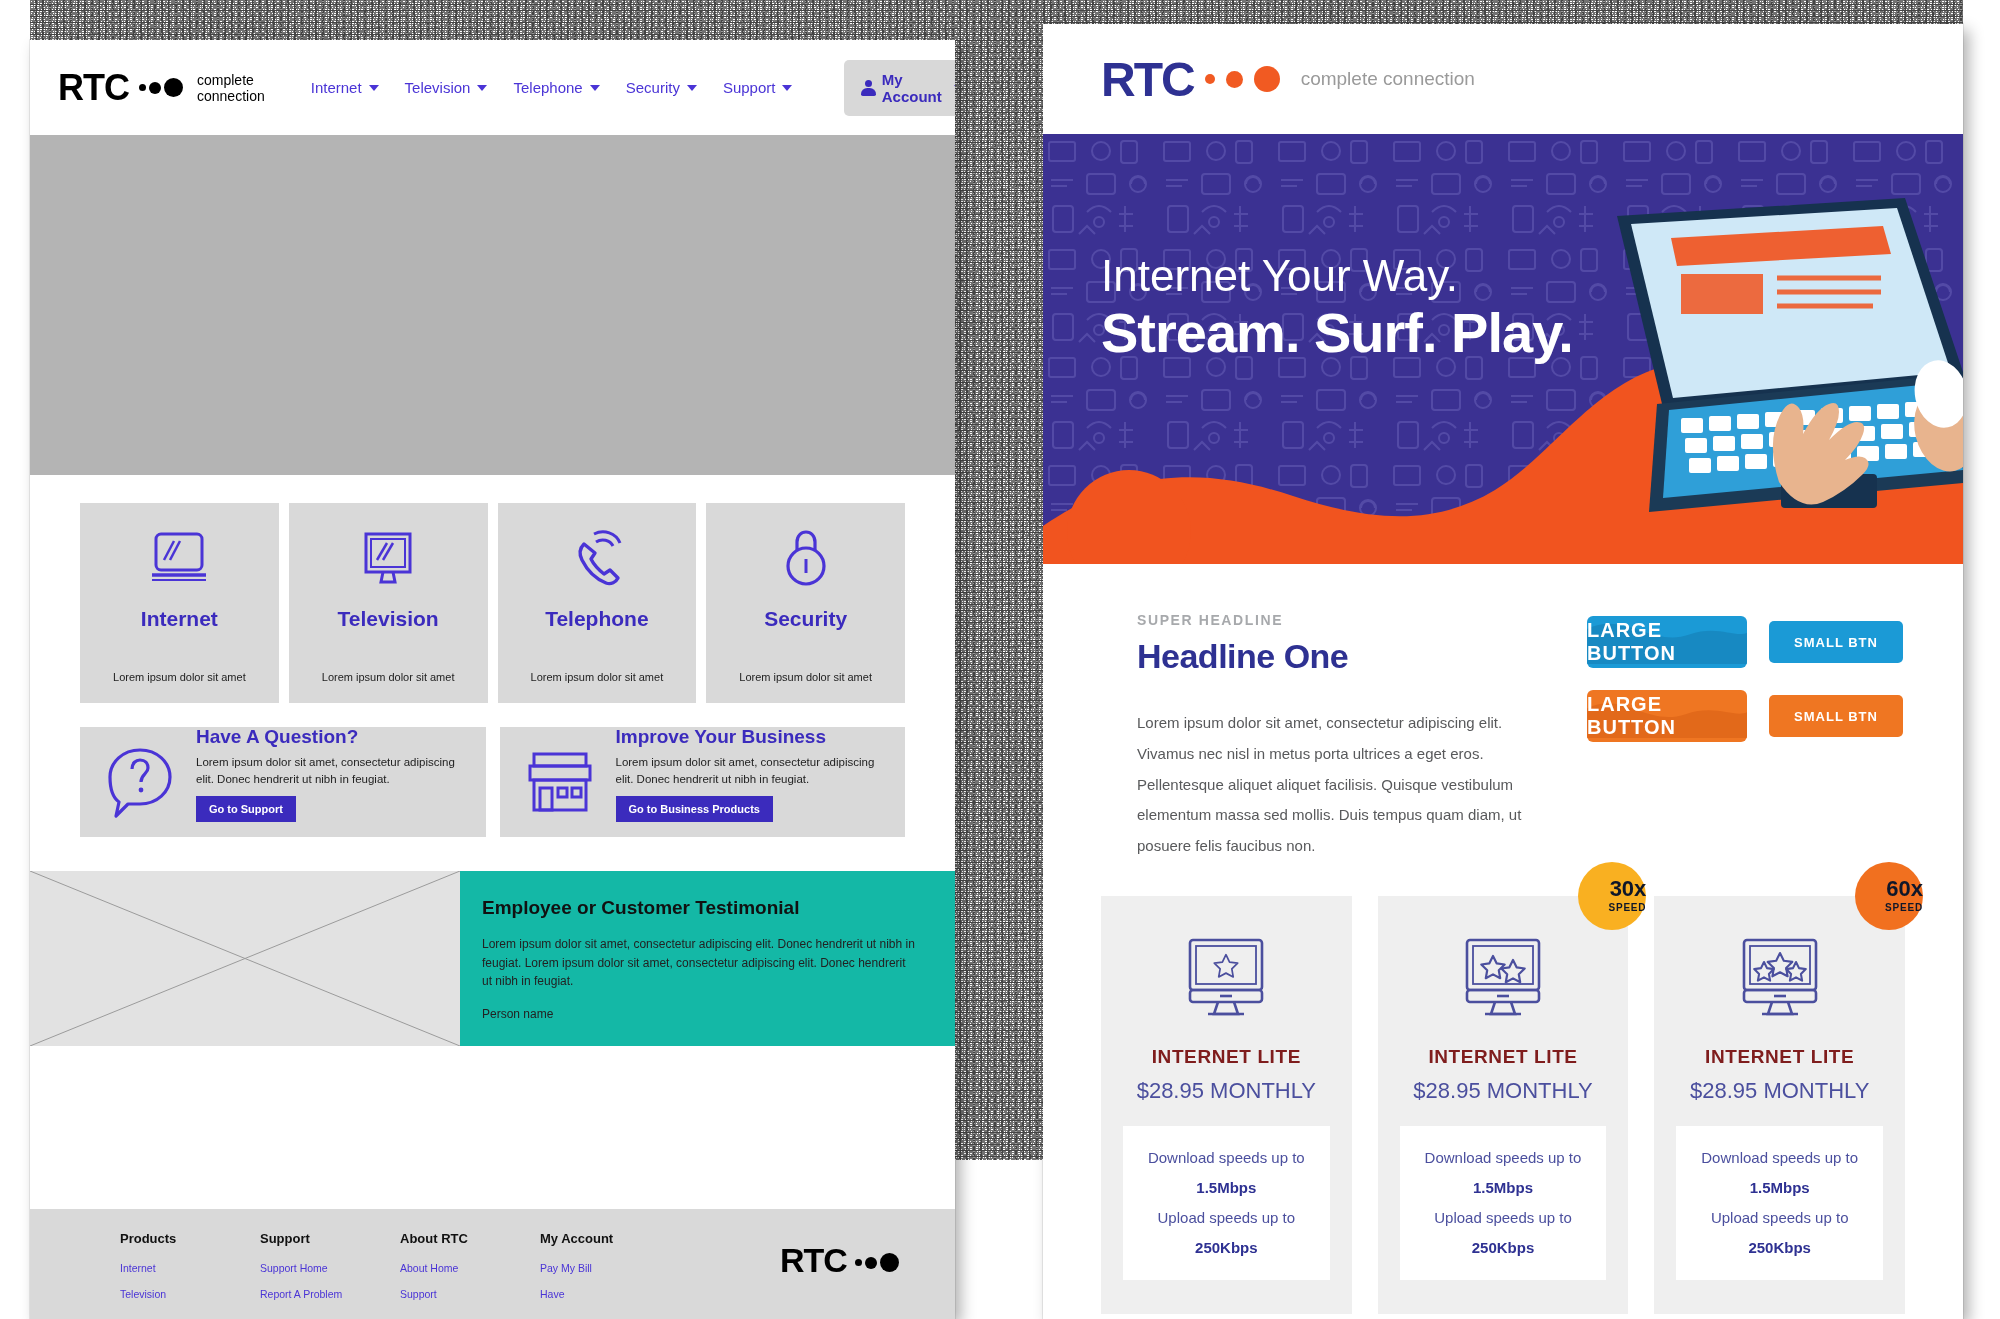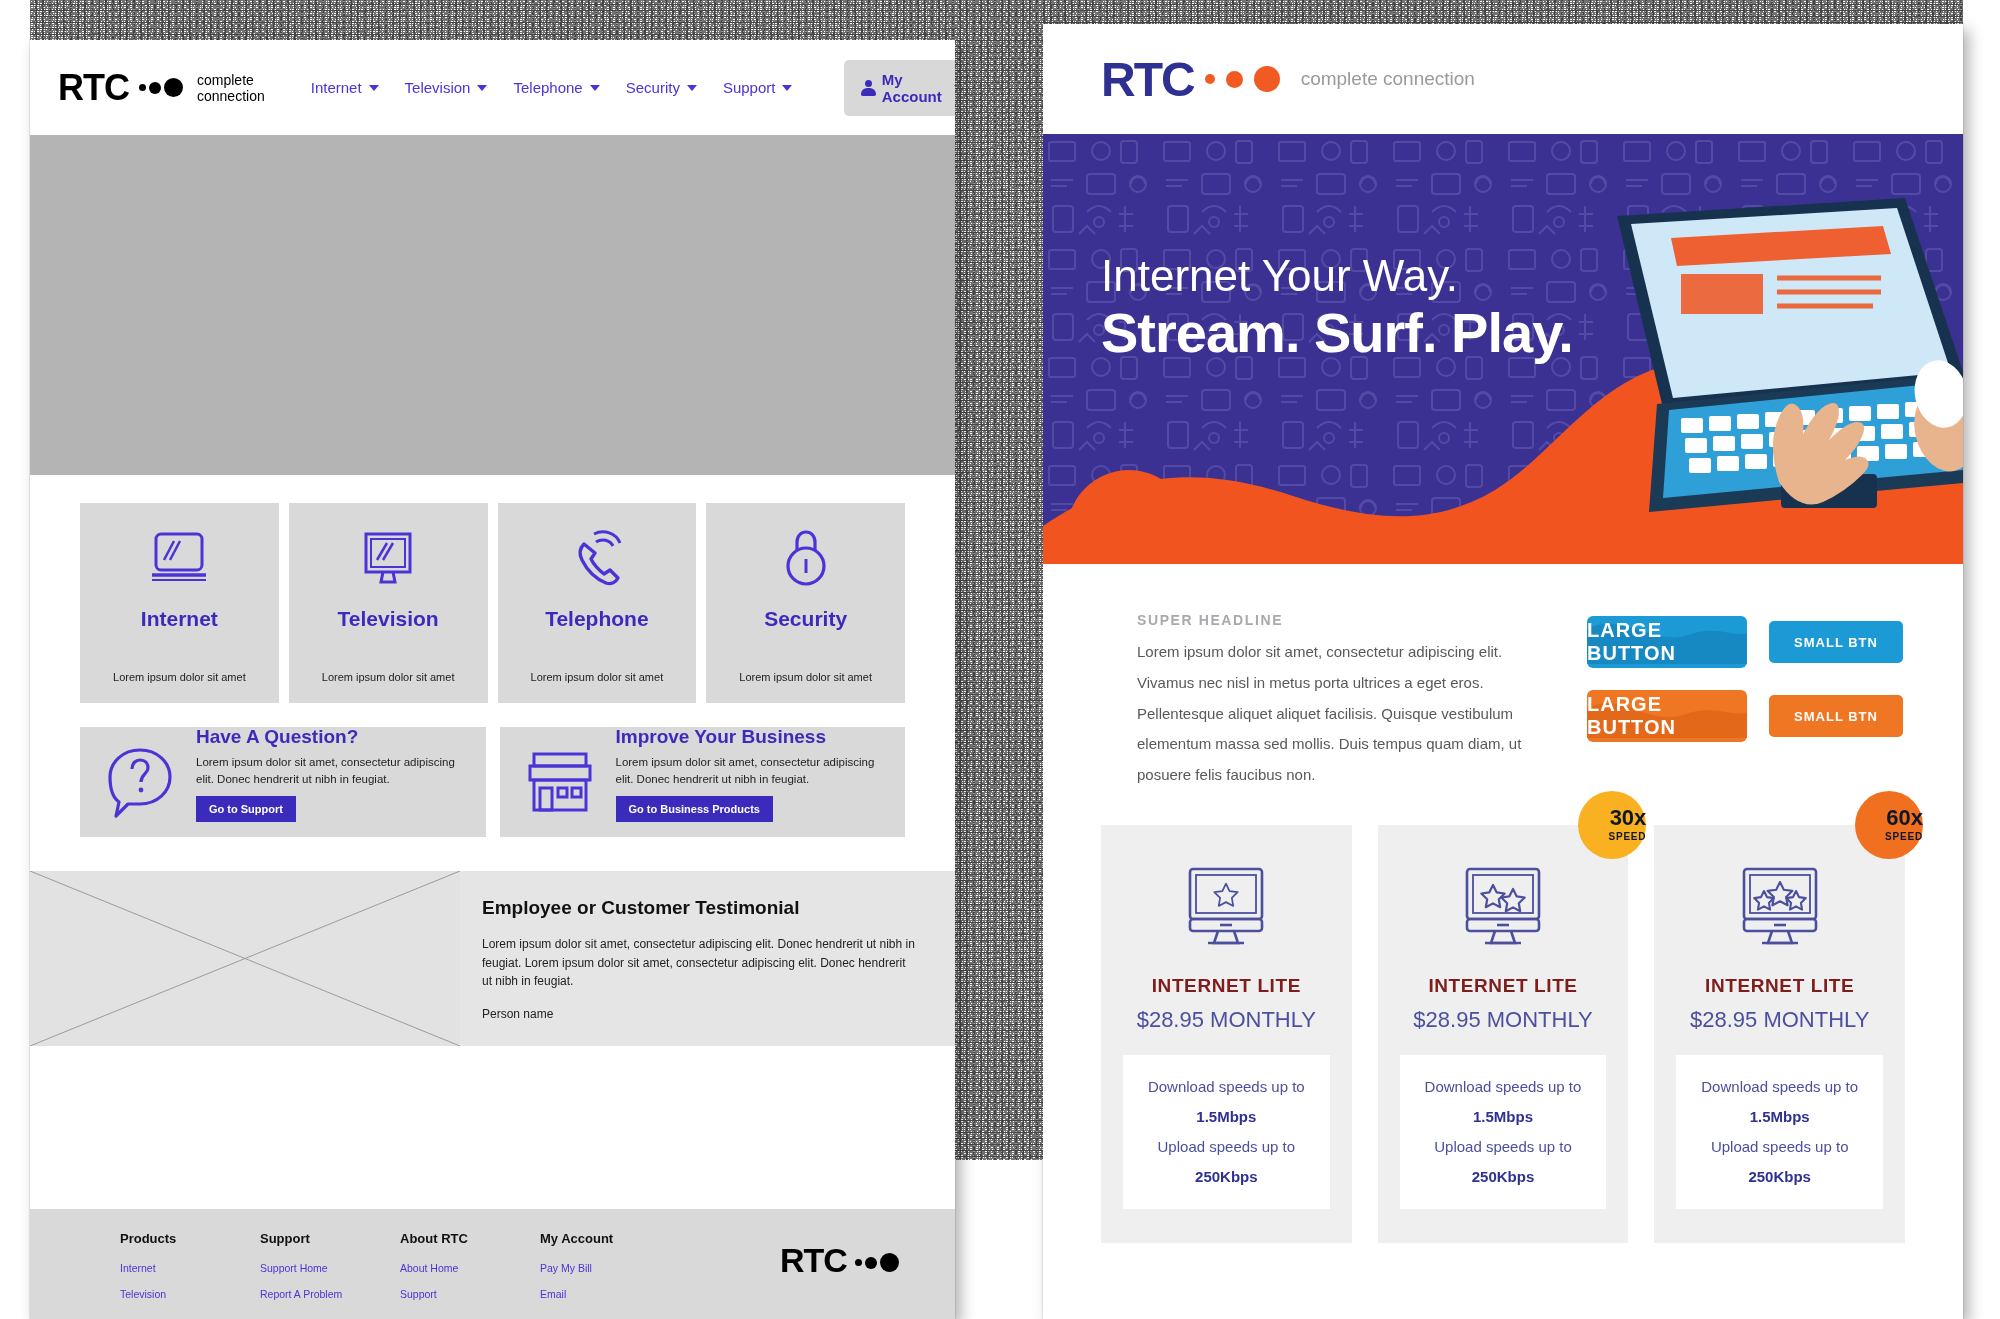--- a/index.html
+++ b/index.html
@@ -65,21 +65,21 @@
   .promo-card{flex:1;background:#d9d9d9;height:110px;display:flex;align-items:center;gap:18px;padding:0 22px;box-sizing:border-box;position:relative;}
   .promo-icon{flex:0 0 auto;width:76px;display:flex;align-items:center;justify-content:center;}
   .promo-body{position:relative;flex:1;}
   .promo-title{color:#3b2bbd;font-size:19px;font-weight:bold;line-height:1.15;position:absolute;top:-16px;left:0;}
   .promo-text{color:#222;font-size:11.5px;line-height:1.45;padding-top:12px;}
   .promo-btn{display:inline-block;margin-top:8px;background:#3b2bbd;color:#fff;font-size:11px;font-weight:bold;padding:7px 13px;cursor:pointer;}
 
   #testimonial{display:flex;margin-top:34px;height:175px;}
   #testi-img{width:430px;background:#e2e2e2;position:relative;}
   #testi-img svg{position:absolute;inset:0;}
-  #testi-body{flex:1;background:#e5e5e5;padding:26px 40px 0 22px;box-sizing:border-box;}
+  #testi-body{flex:1;background:#14b8a6;padding:26px 40px 0 22px;box-sizing:border-box;}
   #testi-title{font-size:19px;font-weight:bold;color:#111;margin-bottom:16px;}
   #testi-text{font-size:12px;color:#222;line-height:1.55;margin-bottom:16px;}
   #testi-person{font-size:12px;color:#222;}
 
   #left-footer{position:absolute;left:0;right:0;bottom:0;height:110px;background:#d9d9d9;display:flex;padding:22px 0 0 90px;box-sizing:border-box;}
   .fcol{width:140px;}
   .fcol-title{font-size:13px;font-weight:bold;color:#111;margin-bottom:16px;}
   .fcol-link{font-size:10.5px;color:#4a34d6;margin-bottom:14px;cursor:pointer;}
   #footer-logo{margin-left:100px;display:flex;align-items:flex-start;gap:8px;padding-top:10px;}
   #footer-logo .rtc{font-weight:bold;font-size:34px;color:#000;letter-spacing:-1px;}
@@ -290,21 +290,21 @@
       <div class="fcol-link">Report A Problem</div>
     </div>
     <div class="fcol">
       <div class="fcol-title">About RTC</div>
       <div class="fcol-link">About Home</div>
       <div class="fcol-link">Support</div>
     </div>
     <div class="fcol">
       <div class="fcol-title">My Account</div>
       <div class="fcol-link">Pay My Bill</div>
-      <div class="fcol-link">Email</div>
+      <div class="fcol-link">Have</div>
     </div>
     <div id="footer-logo">
       <span class="rtc">RTC</span>
       <span class="logo-dots" style="padding-top:12px;">
         <span class="dot-s"></span>
           <span class="dot-m"></span>
           <span class="dot-l"></span>
       </span>
     </div>
   </div>
@@ -403,20 +403,21 @@
           <ellipse cx="392" cy="248" rx="30" ry="42" transform="rotate(-14 392 248)"></ellipse>
         </g>
         <ellipse cx="388" cy="212" rx="26" ry="34" fill="#ffffff" transform="rotate(-12 388 212)"></ellipse>
       </g>
     </svg>
   </div>
 
   <div id="content">
     <div id="content-left">
       <div id="super-headline">SUPER HEADLINE</div>
+      <div id="headline-one">Headline One</div>
       <div id="body-copy">Lorem ipsum dolor sit amet, consectetur adipiscing elit. Vivamus nec nisl in metus porta ultrices a eget eros. Pellentesque aliquet aliquet facilisis. Quisque vestibulum elementum massa sed mollis. Duis tempus quam diam, ut posuere felis faucibus non.</div>
     </div>
     <div id="content-right">
       <div class="btn-row">
         <div class="btn-large blue">
           <svg class="wave" viewBox="0 0 172 52" preserveAspectRatio="none">
               <path d="M0 14 C40 -6 70 34 110 20 C140 9 160 24 172 18 L172 52 L0 52 Z" fill="#1789c2"></path>
             </svg>
           <span style="position:relative;z-index:2;">LARGE BUTTON</span>
         </div>

